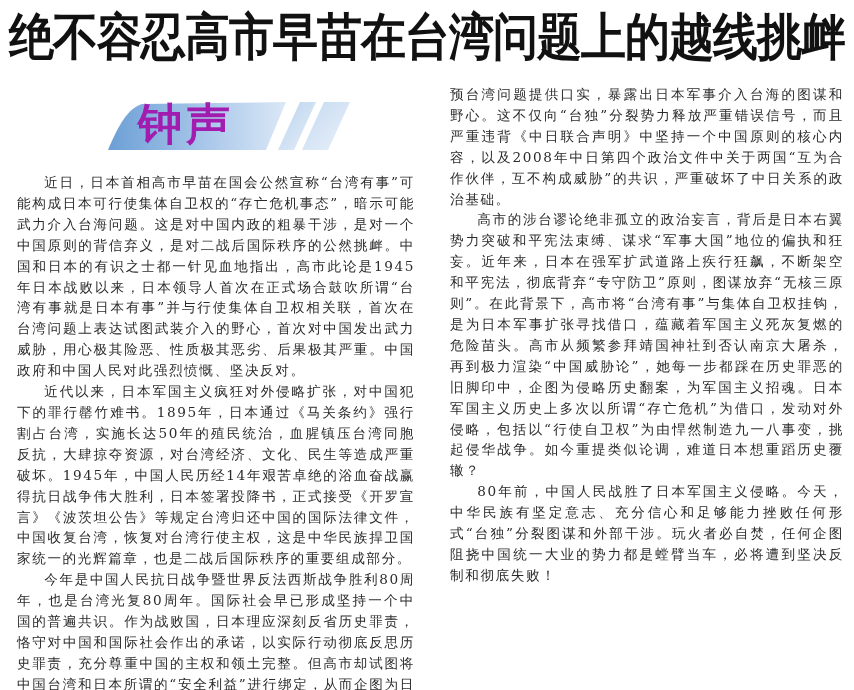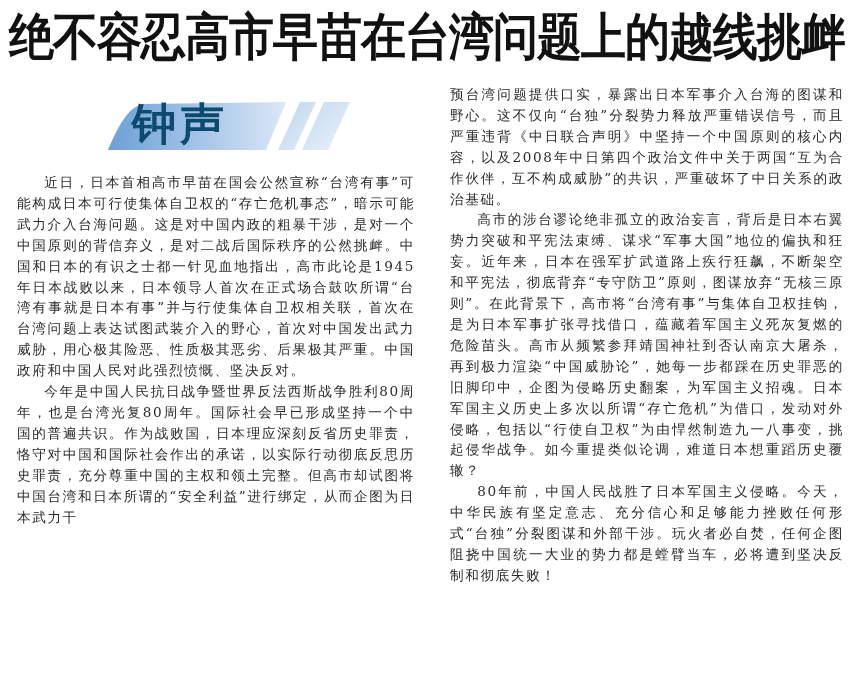--- a/index.html
+++ b/index.html
@@ -13,24 +13,24 @@
     font-weight: bold; font-size: 45px; line-height: 62px;
     letter-spacing: -1px; color: #111111;
     transform: scaleY(1.12);
   }
 
   .banner {
     position: absolute; left: 108px; top: 94px; width: 245px; height: 60px;
   }
   .banner svg { position: absolute; left: 0; top: 0; }
   .banner-label {
-    position: absolute; left: 24px; top: 2px;
+    position: absolute; left: 30px; top: 2px;
     font-family: "DejaVu Sans", "Liberation Sans", sans-serif;
     font-weight: bold; font-size: 44px; line-height: 56px;
-    color: #0c4a6e; letter-spacing: 4px;
+    color: #a21caf; letter-spacing: 4px;
   }
 
   .column {
     position: absolute;
     font-size: 13.6px; line-height: 20.9px;
     text-align: justify; text-justify: inter-ideograph;
     letter-spacing: 1.6px; color: #2b2b2b;
   }
   .col-left  { left: 17px; top: 172px; width: 398px; }
   .col-right { left: 450px; top: 84px; width: 394px; }
@@ -57,20 +57,21 @@
     </defs>
     <path d="M0 56 C 10 32, 20 14, 34 10 L 178 8 L 158 56 Z" fill="url(#bandGrad)"></path>
     <path d="M170 56 L 192 8 L 208 8 L 186 56 Z" fill="url(#stripeGrad)"></path>
     <path d="M194 56 L 216 8 L 242 8 L 220 56 Z" fill="url(#stripeGrad)" opacity="0.85"></path>
   </svg>
   <div class="banner-label">钟声</div>
 </div>
 
 <div class="column col-left">
   <p>近日，日本首相高市早苗在国会公然宣称“台湾有事”可能构成日本可行使集体自卫权的“存亡危机事态”，暗示可能武力介入台海问题。这是对中国内政的粗暴干涉，是对一个中国原则的背信弃义，是对二战后国际秩序的公然挑衅。中国和日本的有识之士都一针见血地指出，高市此论是1945年日本战败以来，日本领导人首次在正式场合鼓吹所谓“台湾有事就是日本有事”并与行使集体自卫权相关联，首次在台湾问题上表达试图武装介入的野心，首次对中国发出武力威胁，用心极其险恶、性质极其恶劣、后果极其严重。中国政府和中国人民对此强烈愤慨、坚决反对。</p>
+  <p>近代以来，日本军国主义疯狂对外侵略扩张，对中国犯下的罪行罄竹难书。1895年，日本通过《马关条约》强行割占台湾，实施长达50年的殖民统治，血腥镇压台湾同胞反抗，大肆掠夺资源，对台湾经济、文化、民生等造成严重破坏。1945年，中国人民历经14年艰苦卓绝的浴血奋战赢得抗日战争伟大胜利，日本签署投降书，正式接受《开罗宣言》《波茨坦公告》等规定台湾归还中国的国际法律文件，中国收复台湾，恢复对台湾行使主权，这是中华民族捍卫国家统一的光辉篇章，也是二战后国际秩序的重要组成部分。</p>
   <p>今年是中国人民抗日战争暨世界反法西斯战争胜利80周年，也是台湾光复80周年。国际社会早已形成坚持一个中国的普遍共识。作为战败国，日本理应深刻反省历史罪责，恪守对中国和国际社会作出的承诺，以实际行动彻底反思历史罪责，充分尊重中国的主权和领土完整。但高市却试图将中国台湾和日本所谓的“安全利益”进行绑定，从而企图为日本武力干</p>
 </div>
 
 <div class="column col-right">
   <p class="cont">预台湾问题提供口实，暴露出日本军事介入台海的图谋和野心。这不仅向“台独”分裂势力释放严重错误信号，而且严重违背《中日联合声明》中坚持一个中国原则的核心内容，以及2008年中日第四个政治文件中关于两国“互为合作伙伴，互不构成威胁”的共识，严重破坏了中日关系的政治基础。</p>
   <p>高市的涉台谬论绝非孤立的政治妄言，背后是日本右翼势力突破和平宪法束缚、谋求“军事大国”地位的偏执和狂妄。近年来，日本在强军扩武道路上疾行狂飙，不断架空和平宪法，彻底背弃“专守防卫”原则，图谋放弃“无核三原则”。在此背景下，高市将“台湾有事”与集体自卫权挂钩，是为日本军事扩张寻找借口，蕴藏着军国主义死灰复燃的危险苗头。高市从频繁参拜靖国神社到否认南京大屠杀，再到极力渲染“中国威胁论”，她每一步都踩在历史罪恶的旧脚印中，企图为侵略历史翻案，为军国主义招魂。日本军国主义历史上多次以所谓“存亡危机”为借口，发动对外侵略，包括以“行使自卫权”为由悍然制造九一八事变，挑起侵华战争。如今重提类似论调，难道日本想重蹈历史覆辙？</p>
   <p>80年前，中国人民战胜了日本军国主义侵略。今天，中华民族有坚定意志、充分信心和足够能力挫败任何形式“台独”分裂图谋和外部干涉。玩火者必自焚，任何企图阻挠中国统一大业的势力都是螳臂当车，必将遭到坚决反制和彻底失败！</p>
 </div>
 
 </body></html>

